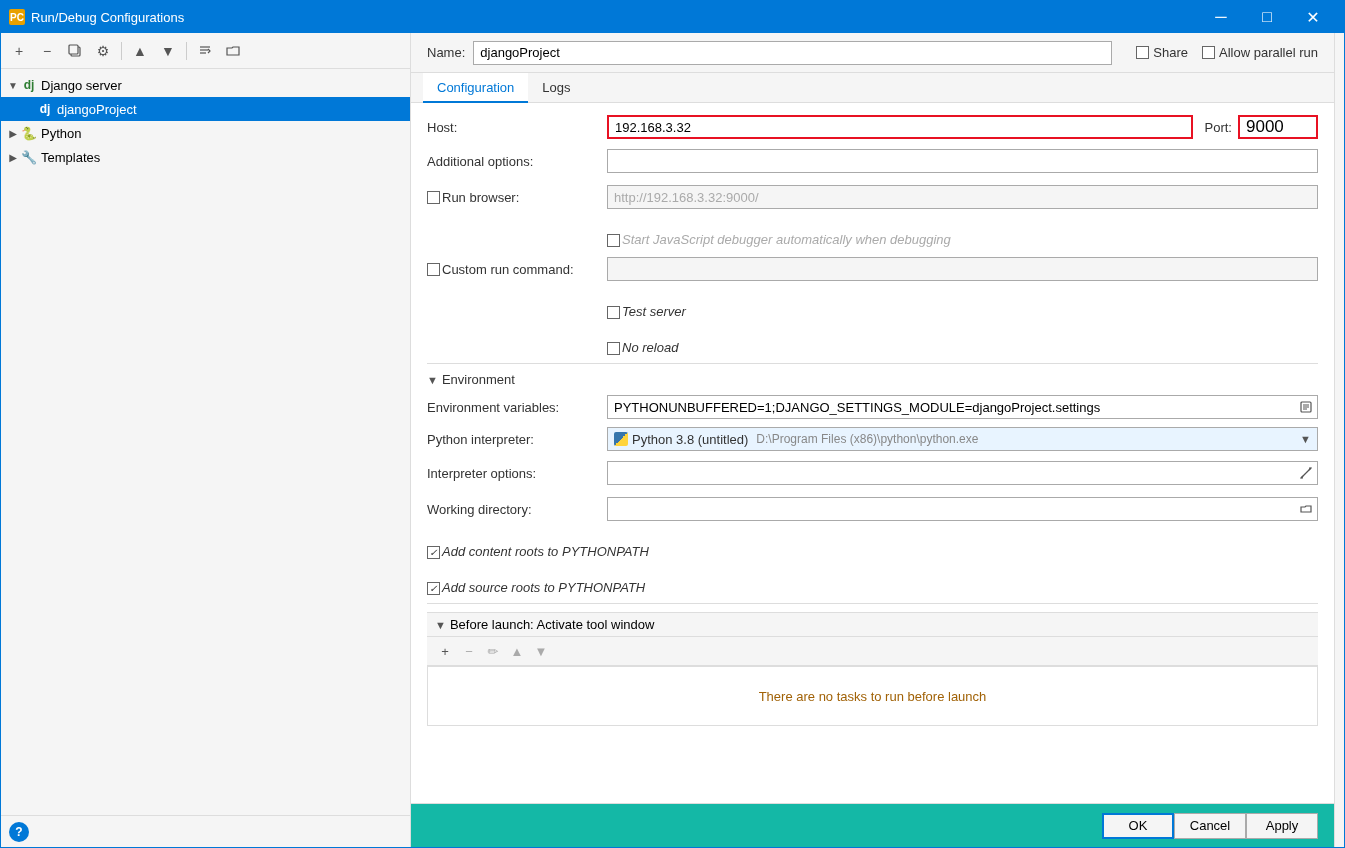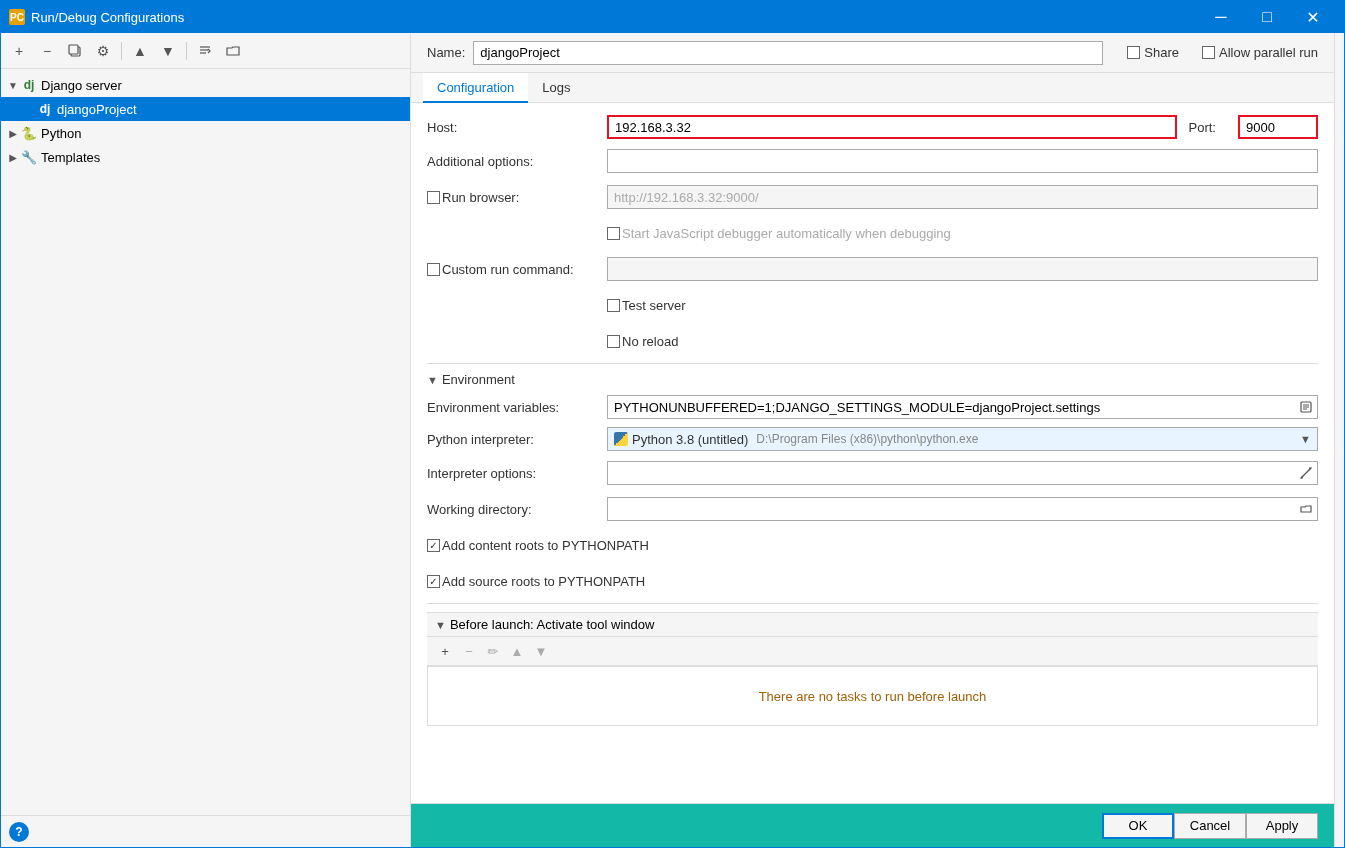--- a/index.html
+++ b/index.html
@@ -136,21 +136,21 @@
     .name-label { font-size: 13px; color: #333; }
     .name-input {
       flex: 1;
       height: 24px;
       border: 1px solid #aaa;
       padding: 0 6px;
       font-size: 13px;
       outline: none;
       background: #fff;
     }
-    .share-area { display: flex; align-items: center; gap: 23px; margin-left: 16px; }
+    .share-area { display: flex; align-items: center; gap: 14px; margin-left: 16px; }
     .checkbox-label { display: flex; align-items: center; gap: 4px; font-size: 13px; color: #333; }
     .cb { width: 13px; height: 13px; border: 1px solid #666; background: #fff; flex-shrink: 0; }
 
     .tabs-bar {
       display: flex;
       border-bottom: 1px solid #ddd;
       background: #f5f5f5;
       padding: 0 12px;
       height: 30px;
     }
@@ -226,31 +226,32 @@
       margin-left: 12px;
       font-size: 13px;
       color: #333;
       flex-shrink: 0;
     }
     .port-input {
       width: 80px;
       height: 24px;
       border: 2px solid #e81123;
       padding: 0 6px;
-      font-size: 13px;
+      font-size: 17px;
       background: #fff;
       outline: none;
-      margin-left: 22px;
+      margin-left: 6px;
     }
 
     .checkbox-row {
       display: flex;
-      align-items: center;
+      align-items: flex-end;
       min-height: 28px;
       margin-bottom: 8px;
+      font-style: italic;
     }
     .checkbox-row-indent { padding-left: 180px; }
     .cb-box {
       width: 13px; height: 13px; border: 1px solid #666; background: #fff;
       flex-shrink: 0; display: flex; align-items: center; justify-content: center;
       font-size: 10px;
     }
     .cb-box.checked { background: #fff; }
     .cb-box.checked::after { content: '✓'; color: #333; font-size: 10px; }
     .cb-label { margin-left: 2px; font-size: 13px; color: #333; }

